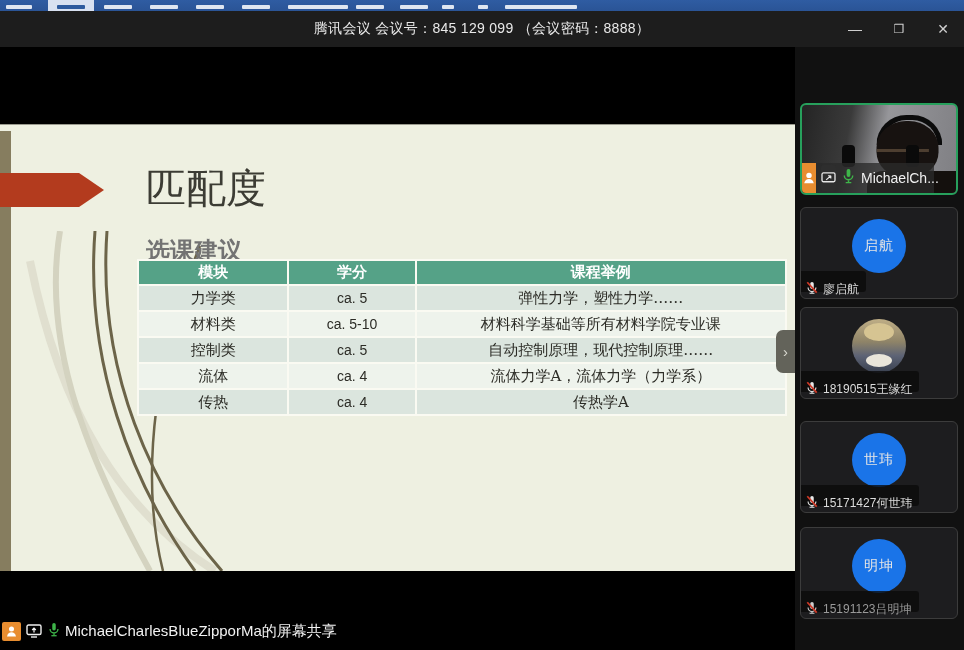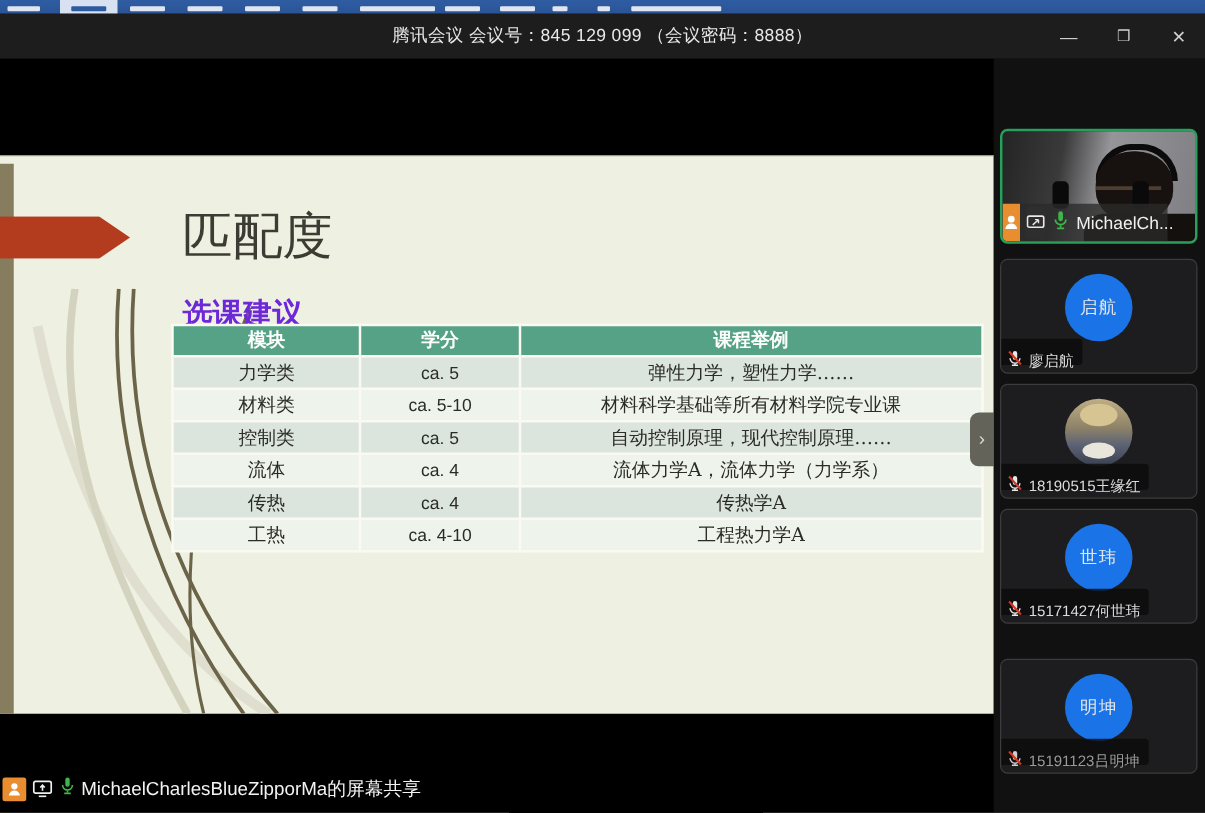--- a/index.html
+++ b/index.html
@@ -30,21 +30,21 @@
   
   .slide { position:absolute; left:0; top:77px; width:795px; height:447px;
            background:#eef0e1; border-top:1px solid #9a9a8e; overflow:hidden; }
   .olive-strip { position:absolute; left:0; top:6px; width:11px; height:441px; background:#867d5f; }
   .grass { position:absolute; left:0; bottom:0; width:300px; height:340px; }
   .red-arrow { position:absolute; left:0; top:48px; width:104px; height:34px; background:#b33b1e;
                clip-path:polygon(0 0, 76% 0, 100% 50%, 76% 100%, 0 100%); }
   .slide-title { position:absolute; left:146px; top:36px; font-size:40px; font-weight:500;
                  color:#3c3c34; font-family:"Liberation Sans", sans-serif; }
   .slide-subtitle { position:absolute; left:146px; top:110px; font-size:24px; font-weight:bold;
-                    color:#6d28d9; font-family:"DejaVu Serif", serif; }
+                    color:#737373; font-family:"DejaVu Serif", serif; }
   .course-table { position:absolute; left:137px; top:134px; width:650px; border-collapse:collapse;
                   font-family:"DejaVu Serif", serif;padding-left:20px; }
   .course-table th { background:#55a287; color:#fff; font-size:15px; font-weight:bold;
                      height:25px; border:2px solid #fafaf2; }
   .course-table td { font-size:15px; color:#2c2c26; text-align:center; height:26px;
                      border:2px solid #fafaf2; }
   .course-table tr.odd  td { background:#dbe5de; }
   .course-table tr.even td { background:#eef3ec; }
   .course-table td.credits { font-family:"Liberation Sans", sans-serif; font-size:14px; }
   .col-module { width:130px; } .col-credits { width:110px; } .col-courses { width:320px; }
@@ -177,25 +177,20 @@
           </tr>
           <tr class="even">
             <td>流体</td>
             <td class="credits">ca. 4</td>
             <td>流体力学A，流体力学（力学系）</td>
           </tr>
           <tr class="odd">
             <td>传热</td>
             <td class="credits">ca. 4</td>
             <td>传热学A</td>
-          </tr>
-          <tr class="even">
-            <td>工热</td>
-            <td class="credits">ca. 4-10</td>
-            <td>工程热力学A</td>
           </tr>
         </tbody>
           </table>
       </div>
 
       <div class="handle">
         <span>›</span>
       </div>
 
       <div class="share-label">
@@ -288,21 +283,21 @@
                 <path d="M3.5 7.5a4.5 4.5 0 0 0 9 0" fill="none" stroke="#e8e8e8" stroke-width="1.3"></path>
                 <line x1="8" y1="12" x2="8" y2="13.6" stroke="#e8e8e8" stroke-width="1.3"></line>
                 <line x1="5.2" y1="14" x2="10.8" y2="14" stroke="#e8e8e8" stroke-width="1.3"></line>
                 <line x1="2.6" y1="1.4" x2="13.4" y2="13.2" stroke="#cf3a28" stroke-width="2"></line>
               </svg>
           </span>
           <span class="nm">18190515王缘红</span>
         </div>
       </div>
 
-      <div class="tile" style="top:360px">
+      <div class="tile" style="top:374px">
         <div class="avatar-circle">世玮</div>
         <div class="name-chip">
           <span>
             <svg width="14" height="14" viewBox="0 0 16 16">
                 <rect x="6" y="1" width="4" height="8" rx="2" fill="#e8e8e8"></rect>
                 <path d="M3.5 7.5a4.5 4.5 0 0 0 9 0" fill="none" stroke="#e8e8e8" stroke-width="1.3"></path>
                 <line x1="8" y1="12" x2="8" y2="13.6" stroke="#e8e8e8" stroke-width="1.3"></line>
                 <line x1="5.2" y1="14" x2="10.8" y2="14" stroke="#e8e8e8" stroke-width="1.3"></line>
                 <line x1="2.6" y1="1.4" x2="13.4" y2="13.2" stroke="#cf3a28" stroke-width="2"></line>
               </svg>

